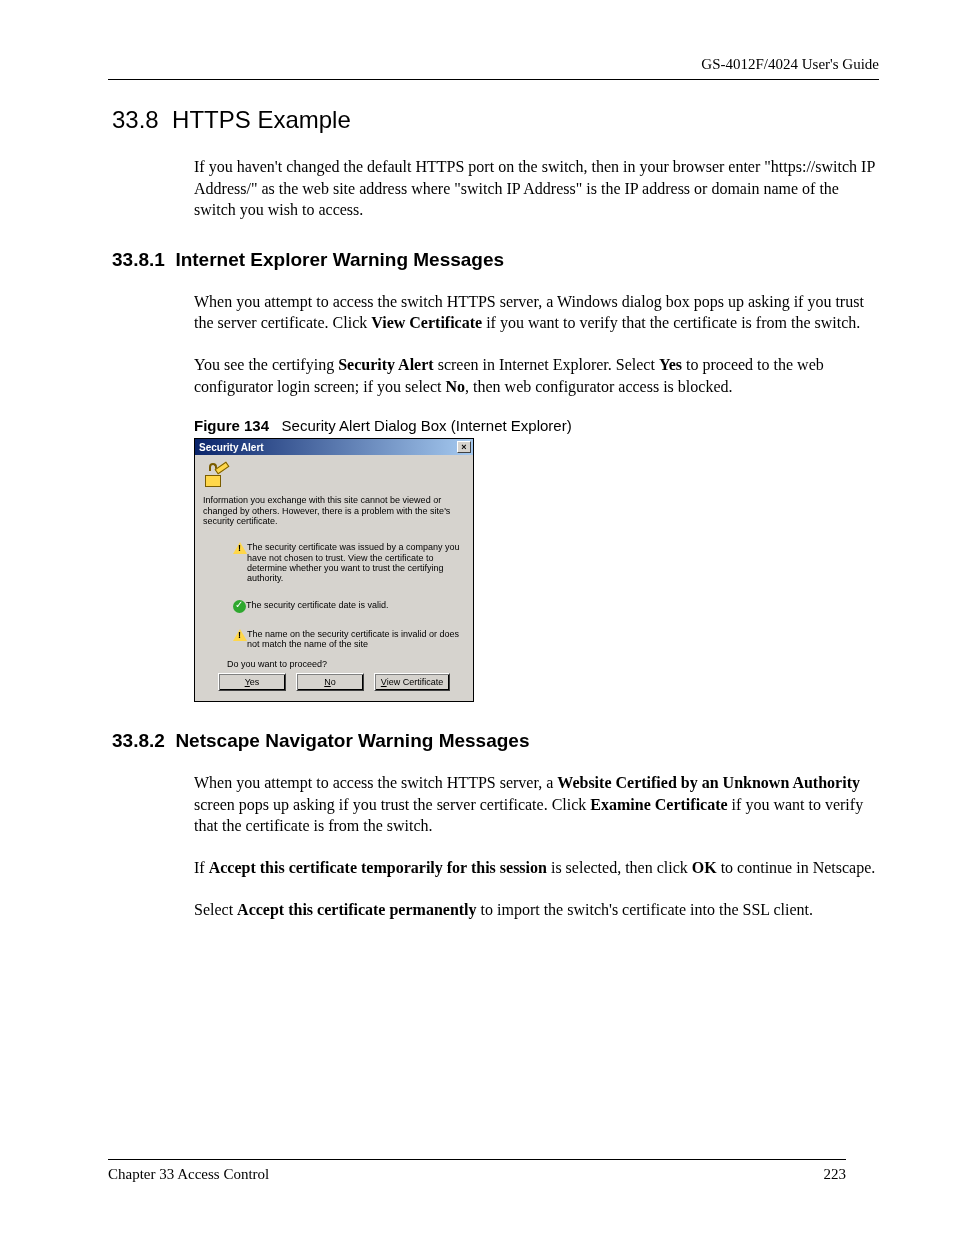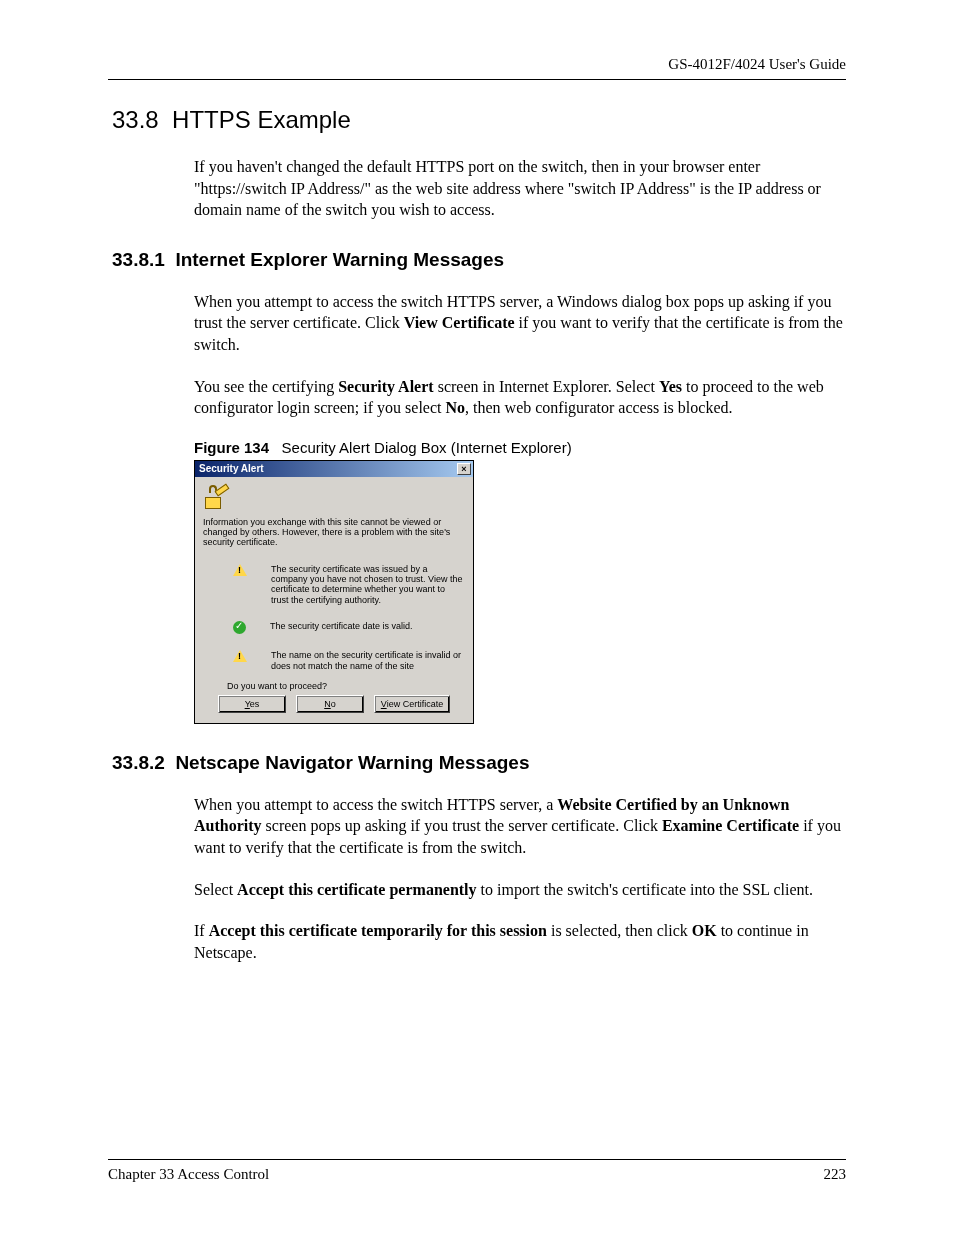--- a/index.html
+++ b/index.html
@@ -5,21 +5,21 @@
     * { margin: 0; padding: 0; box-sizing: border-box; }
     body {
       font-family: "Times New Roman", Times, serif;
       background: #fff;
       width: 954px;
       height: 1235px;
       position: relative;
       color: #000;
     }
     .page {
-      padding: 56px 108px 0 108px;
+      padding: 56px 75px 0 108px;
     }
     .header-line {
       text-align: right;
       font-size: 15px;
       margin-bottom: 6px;
     }
     .hr-top {
       border: none;
       border-top: 1.5px solid #000;
       margin-bottom: 26px;
@@ -126,21 +126,21 @@
       right: -2px;
       width: 14px;
       height: 6px;
       background: #ffd74a;
       border: 1px solid #7a5c00;
       transform: rotate(-35deg);
     }
     .msg { flex: 1; line-height: 1.15; }
     .item-row {
       display: flex;
-      gap: 24px;
+      gap: 0;
       margin-left: 30px;
       margin-bottom: 10px;
       margin-top: 16px;
     }
     .warn-tri {
       width: 0;
       height: 0;
       border-left: 7px solid transparent;
       border-right: 7px solid transparent;
       border-bottom: 12px solid #ffd74a;
@@ -282,25 +282,25 @@
 
   <h2 class="h2">
     <span>33.8.2</span>&nbsp;&nbsp;<span>Netscape Navigator Warning Messages</span>
   </h2>
 
   <p class="body-text">
     <span>When you attempt to access the switch HTTPS server, a </span><b>Website Certified by an Unknown Authority</b><span> screen pops up asking if you trust the server certificate. Click </span><b>Examine Certificate</b><span> if you want to verify that the certificate is from the switch.</span>
   </p>
 
   <p class="body-text">
+    <span>If </span><b>Accept this certificate temporarily for this session</b><span> is selected, then click </span><b>OK</b><span> to continue in Netscape.</span>
+  </p>
+
+  <p class="body-text">
     <span>Select </span><b>Accept this certificate permanently</b><span> to import the switch's certificate into the SSL client.</span>
-  </p>
-
-  <p class="body-text">
-    <span>If </span><b>Accept this certificate temporarily for this session</b><span> is selected, then click </span><b>OK</b><span> to continue in Netscape.</span>
   </p>
 </div>
 
 <div class="footer">
   <hr class="hr-bottom">
   <div class="footer-row">
     <span>Chapter 33 Access Control</span>
     <span>223</span>
   </div>
 </div>

